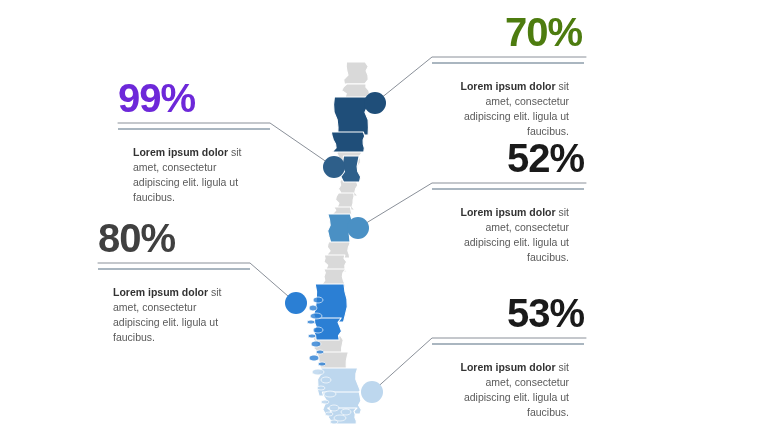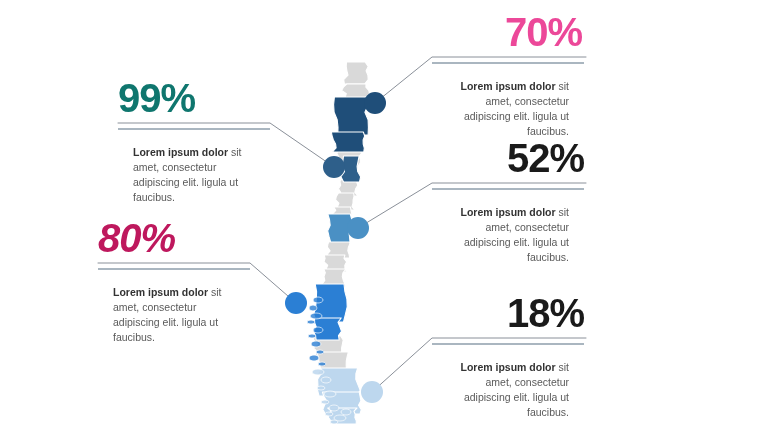--- a/index.html
+++ b/index.html
@@ -117,42 +117,42 @@
     <g id="markers">
         <circle cx="375" cy="103" r="11" fill="#1f4e79"></circle>
         <circle cx="334" cy="167" r="11" fill="#2e5f8a"></circle>
         <circle cx="358" cy="228" r="11" fill="#4a90c4"></circle>
         <circle cx="296" cy="303" r="11" fill="#2b7fd4"></circle>
         <circle cx="372" cy="392" r="11" fill="#bdd7ee"></circle>
       </g>
   </svg>
 
   <div class="callout align-right" id="c70">
-    <div class="pct" style="color: #ec4899;">70%</div>
+    <div class="pct" style="color: #4d7c0f;">70%</div>
     <div class="rule" style="background: rgb(170, 182, 192);"></div>
     <p class="body" style="color: rgb(90, 90, 90);"><b style="color: rgb(51, 51, 51);">Lorem ipsum dolor</b><span> sit amet, consectetur adipiscing elit. ligula ut faucibus.</span></p>
   </div>
 
   <div class="callout align-left" id="c99">
-    <div class="pct" style="color: #0f766e;">99%</div>
+    <div class="pct" style="color: #6d28d9;">99%</div>
     <div class="rule" style="background: rgb(170, 182, 192);"></div>
     <p class="body" style="color: rgb(90, 90, 90);"><b style="color: rgb(51, 51, 51);">Lorem ipsum dolor</b><span> sit amet, consectetur adipiscing elit. ligula ut faucibus.</span></p>
   </div>
 
   <div class="callout align-right" id="c87">
     <div class="pct" style="color: rgb(26, 26, 26);">52%</div>
     <div class="rule" style="background: rgb(170, 182, 192);"></div>
     <p class="body" style="color: rgb(90, 90, 90);"><b style="color: rgb(51, 51, 51);">Lorem ipsum dolor</b><span> sit amet, consectetur adipiscing elit. ligula ut faucibus.</span></p>
   </div>
 
   <div class="callout align-left" id="c80">
-    <div class="pct" style="color: #be185d; font-style: italic;">80%</div>
+    <div class="pct" style="color: #404040;">80%</div>
     <div class="rule" style="background: rgb(170, 182, 192);"></div>
     <p class="body" style="color: rgb(90, 90, 90);"><b style="color: rgb(51, 51, 51);">Lorem ipsum dolor</b><span> sit amet, consectetur adipiscing elit. ligula ut faucibus.</span></p>
   </div>
 
   <div class="callout align-right" id="c95">
-    <div class="pct" style="color: rgb(26, 26, 26);">18%</div>
+    <div class="pct" style="color: rgb(26, 26, 26);">53%</div>
     <div class="rule" style="background: rgb(170, 182, 192);"></div>
     <p class="body" style="color: rgb(90, 90, 90);"><b style="color: rgb(51, 51, 51);">Lorem ipsum dolor</b><span> sit amet, consectetur adipiscing elit. ligula ut faucibus.</span></p>
   </div>
 
 </div>
 
 </body></html>

